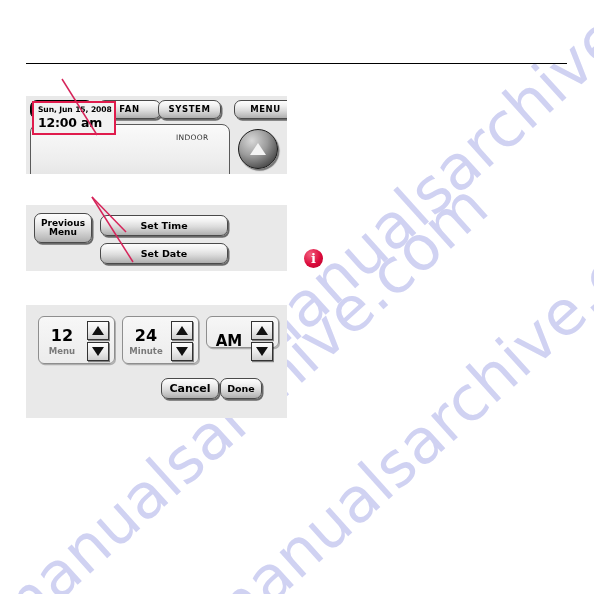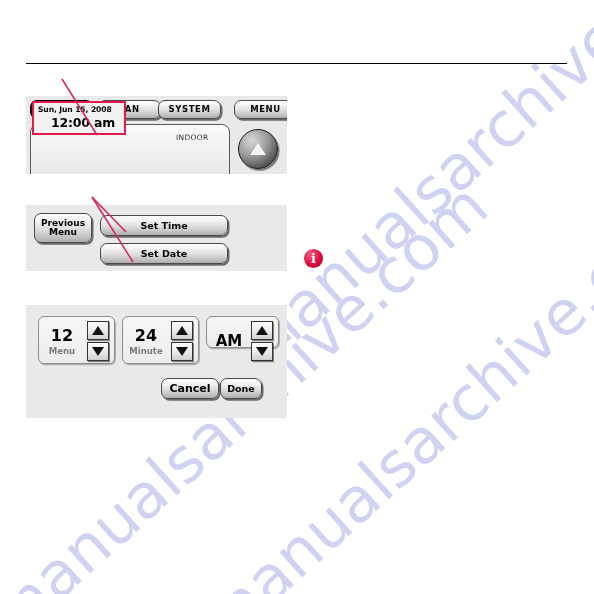--- a/index.html
+++ b/index.html
@@ -99,42 +99,41 @@
     left: 4px; top: 28px;
     width: 200px; height: 64px;
     box-sizing: border-box;
     border: 1px solid #5a5a5a;
     border-radius: 8px;
     background: linear-gradient(to bottom, #fafafa 0%, #ededed 60%, #e0e0e0 100%);
   }
   #datetime-box {
     position: absolute;
     left: 6px; top: 5px;
-    width: 94px; height: 34px;
+    width: 84px; height: 34px;
     box-sizing: border-box;
     border: 2.6px solid #e01b4c;
     background: #f2f2f2;
     padding: 2px 0 0 4px;
     z-index: 6;
   }
   #date-text {
     font-size: 7.6px;
     font-weight: bold;
     color: #000;
     letter-spacing: -.1px;
     white-space: nowrap;
   }
   #time-text {
     font-size: 12.5px;
     font-weight: bold;
     color: #000;
     margin-top: 1px;
     letter-spacing: -.2px;
     white-space: nowrap;
-    margin-left: 13px;
   }
   #indoor-label {
     position: absolute;
     left: 116px; top: 8px;
     font-size: 7.5px;
     color: #333;
     letter-spacing: .3px;
     padding-left: 29px;
   }
   #indoor-temp {

